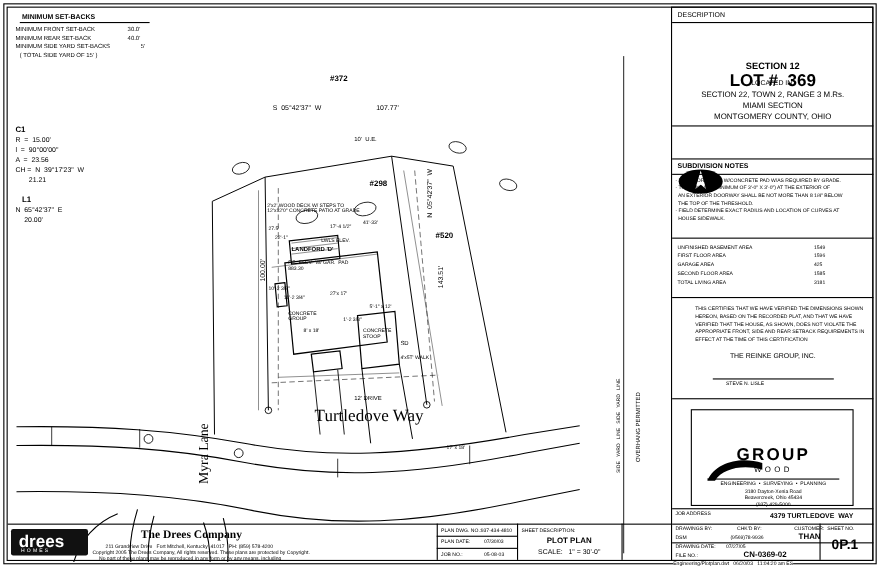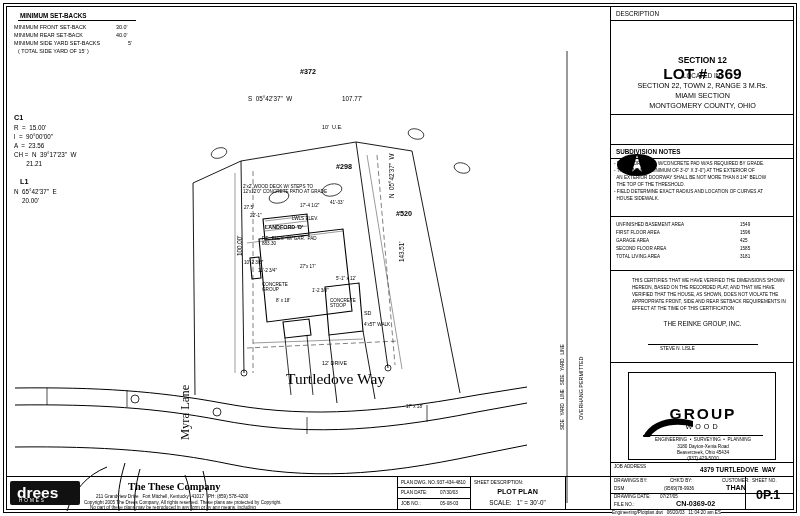--- a/index.html
+++ b/index.html
@@ -303,21 +303,21 @@
 
   <div class="hline" style="left:7px;top:476px;width:603px;"></div>
   <div class="vline" style="left:397px;top:476px;height:33px;"></div>
   <div class="vline" style="left:470px;top:476px;height:33px;"></div>
   <div class="vline" style="left:565px;top:476px;height:33px;"></div>
 
   <div class="drees-badge">
     <span class="t16 b" style="left:7px;top:3px;">drees</span>
     <span class="t5" style="left:9px;top:17px;letter-spacing:2px;">HOMES</span>
   </div>
-  <div class="txt t11 b serif" style="left:128px;top:481px;">The These Company</div>
+  <div class="txt t11 b serif" style="left:128px;top:481px;">The Drees Company</div>
   <div class="txt t5" style="left:96px;top:494px;">211 Grandview Drive   Fort Mitchell, Kentucky  41017   PH: (859) 578-4200</div>
   <div class="txt t5" style="left:84px;top:500px;">Copyright 2005 The Drees Company, All rights reserved. These plans are protected by Copyright.</div>
   <div class="txt t5" style="left:90px;top:505px;">No part of these plans may be reproduced in any form or by any means, including</div>
 
   <div class="txt t5" style="left:401px;top:480px;">PLAN DWG. NO.:</div>
   <div class="txt t5" style="left:437px;top:480px;">937-434-4810</div>
   <div class="hline" style="left:397px;top:487px;width:73px;"></div>
   <div class="txt t5" style="left:401px;top:490px;">PLAN DATE:</div>
   <div class="txt t5" style="left:440px;top:490px;">07/30/03</div>
   <div class="hline" style="left:397px;top:498px;width:73px;"></div>

